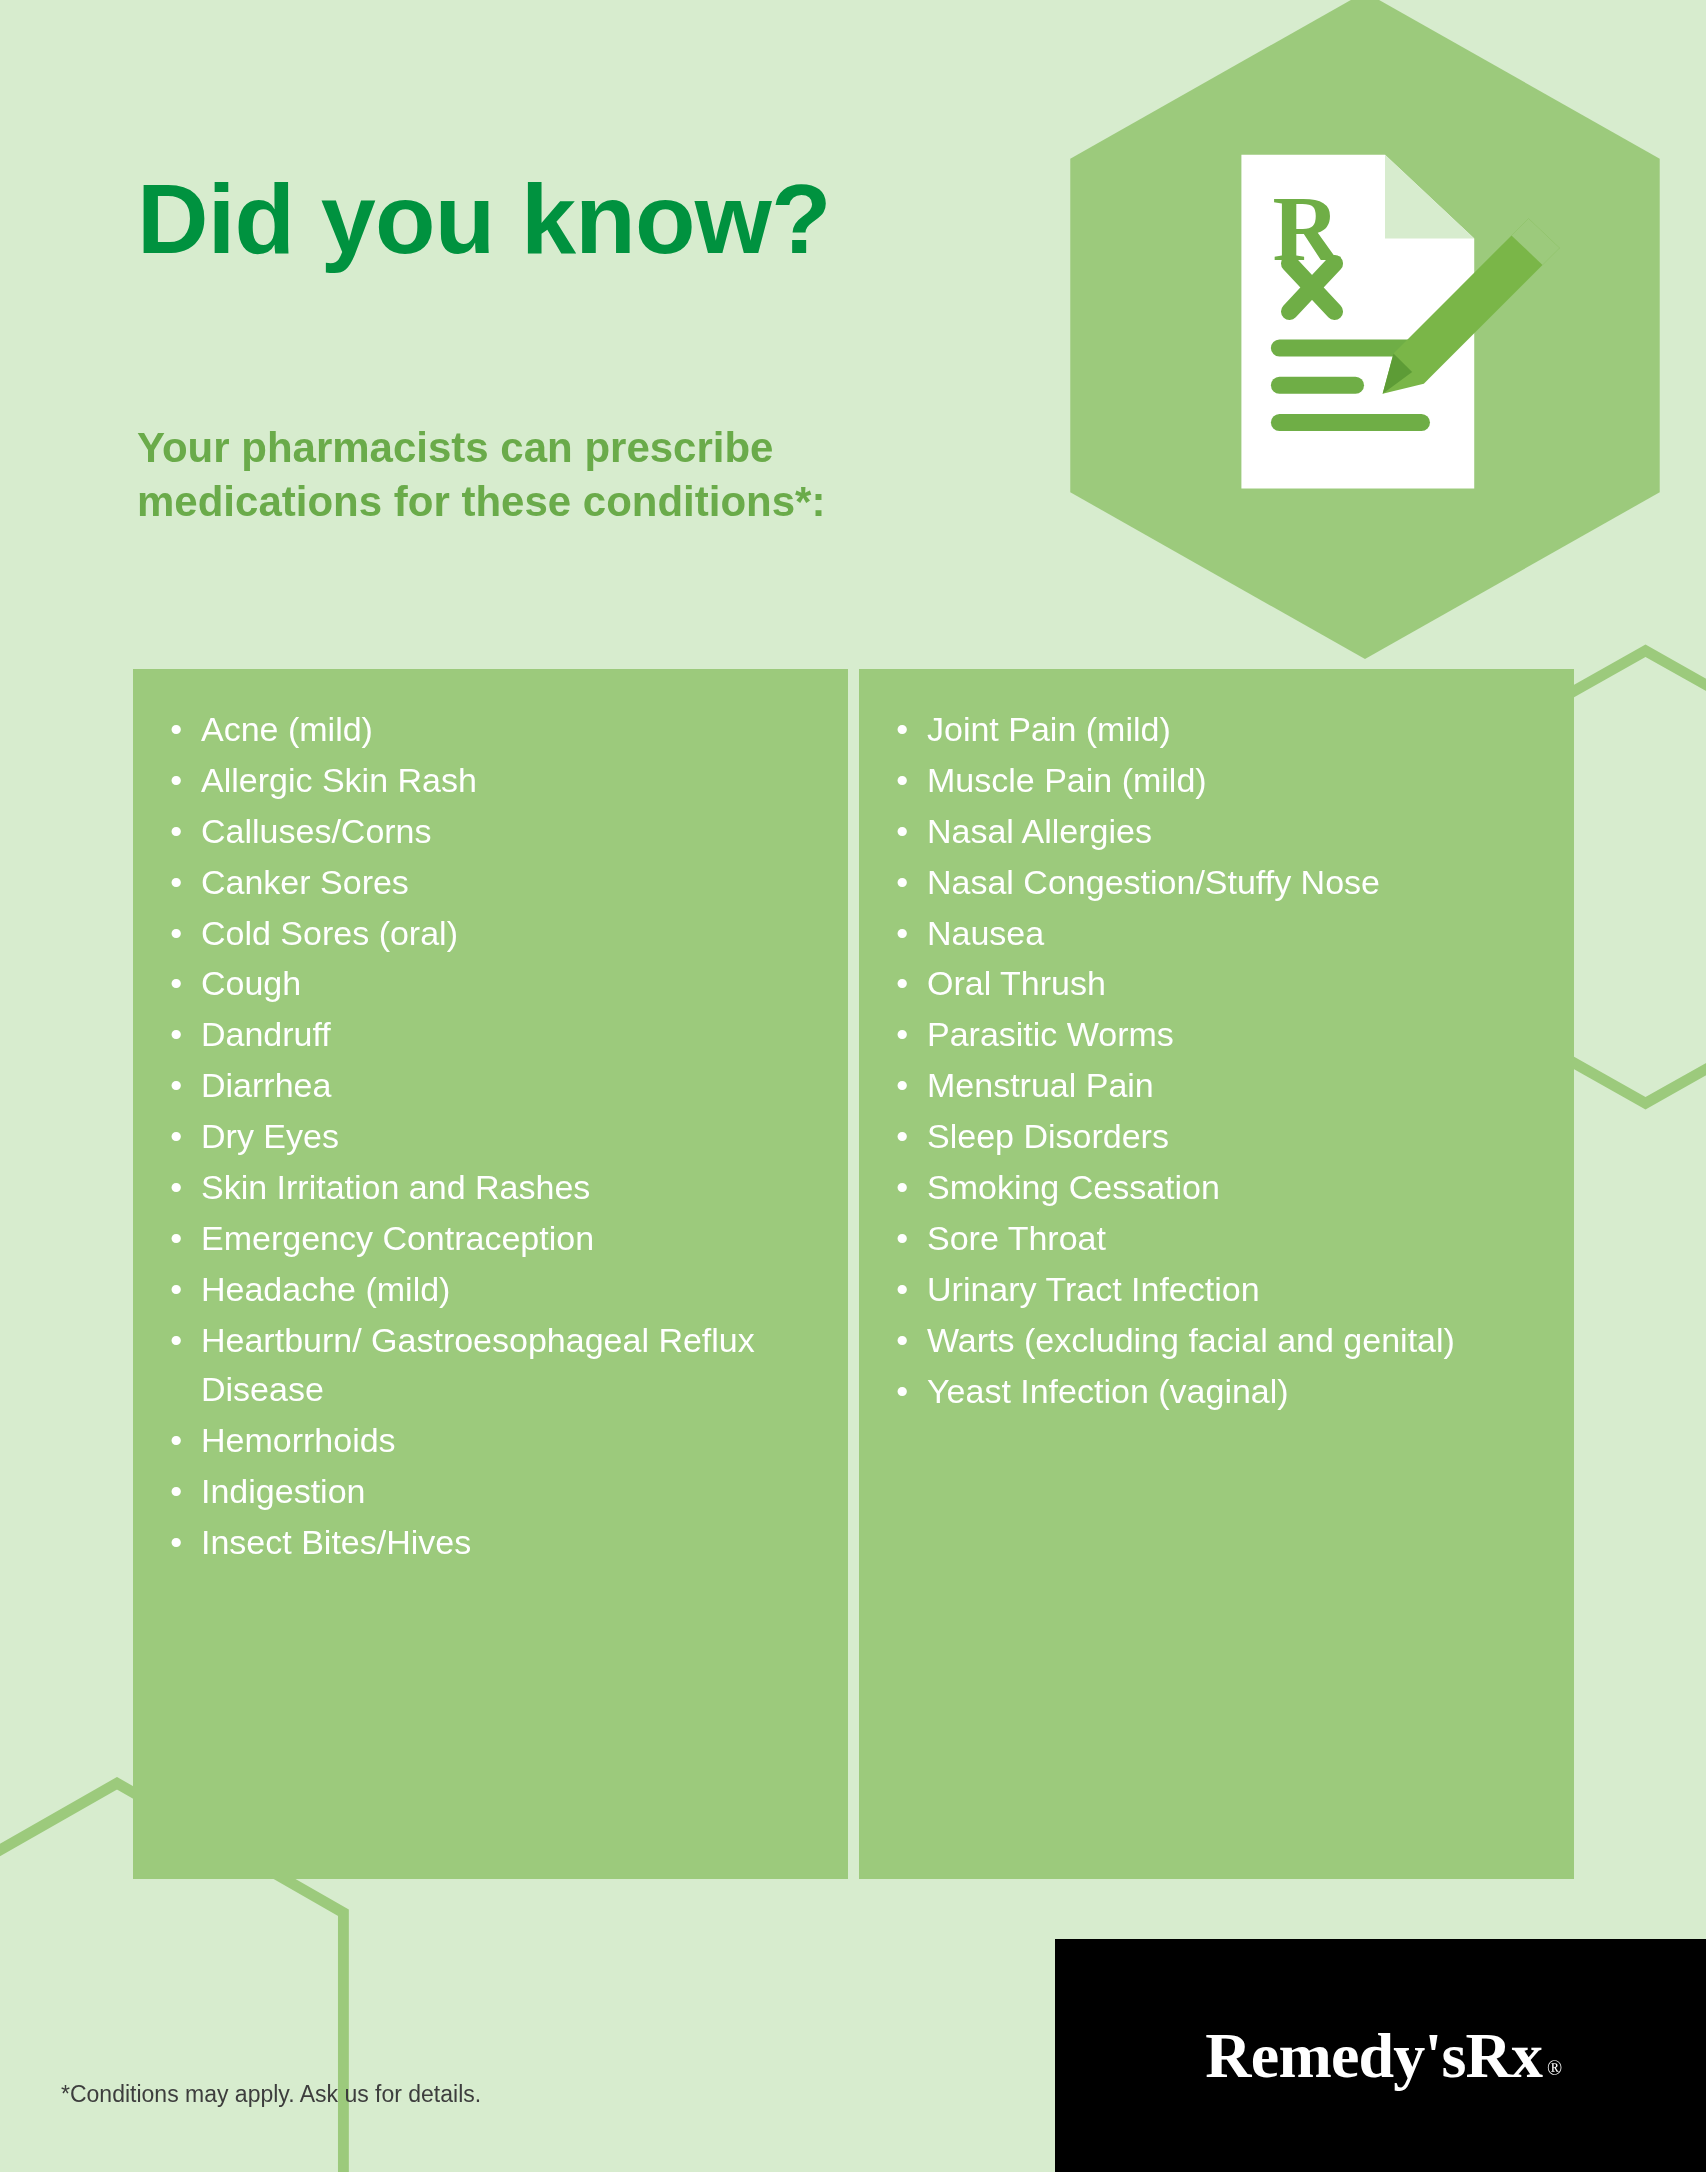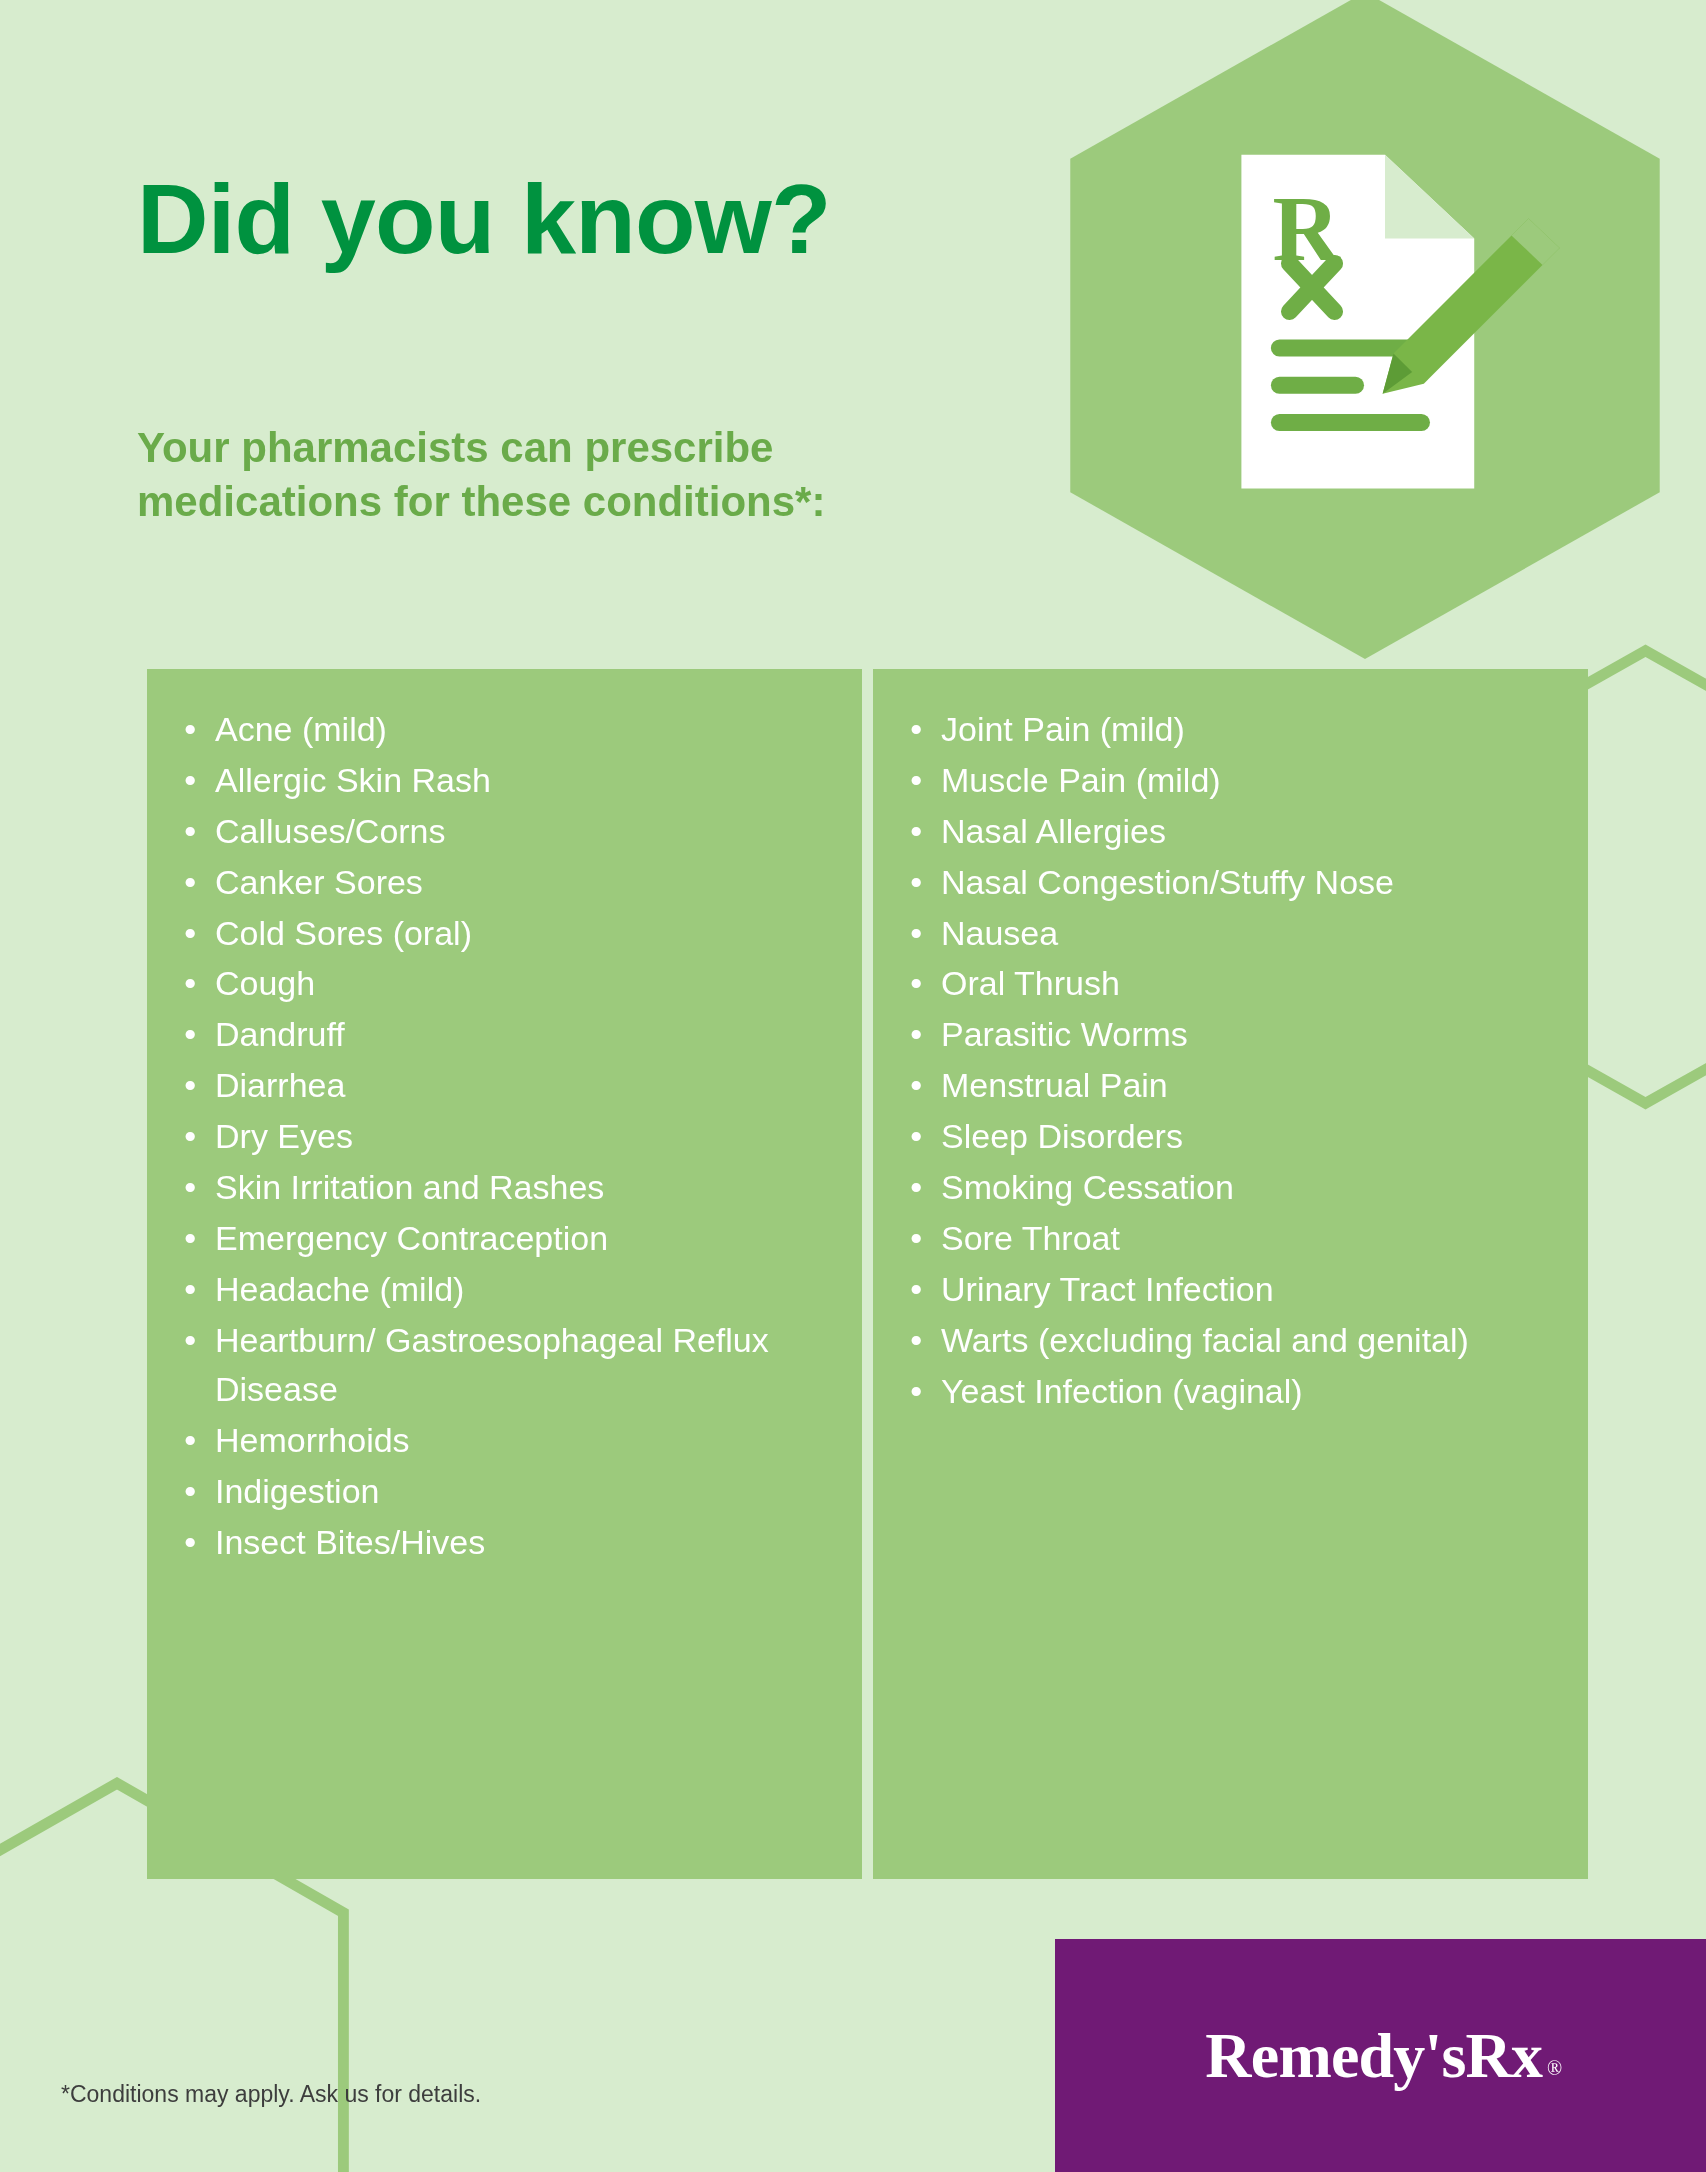--- a/index.html
+++ b/index.html
@@ -59,21 +59,21 @@
     width: 853px;
     font-size: 42px;
     font-weight: bold;
     color: #6aab4a;
     line-height: 1.28;
   }
 
   
   .panels {
     position: absolute;
-    left: 147px;
+    left: 133px;
     top: 669px;
     width: 1443px;
     display: flex;
     gap: 11px;
   }
   .panel {
     background: #9cca7c;
     padding: 36px 31px 37px 31px;
     box-sizing: border-box;
   }
@@ -118,21 +118,21 @@
     font-family: Liberation Sans, sans-serif;
   }
 
   
   .brand-block {
     position: absolute;
     right: 0;
     bottom: 0;
     width: 652px;
     height: 233px;
-    background: #701a75;
+    background: #000000;
     display: flex;
     align-items: center;
     justify-content: center;
   }
   .brand-wordmark {
     color: #ffffff;
     font-family: "Liberation Serif", serif;
     font-size: 64px;
     font-weight: bold;
     letter-spacing: -0.8px;

